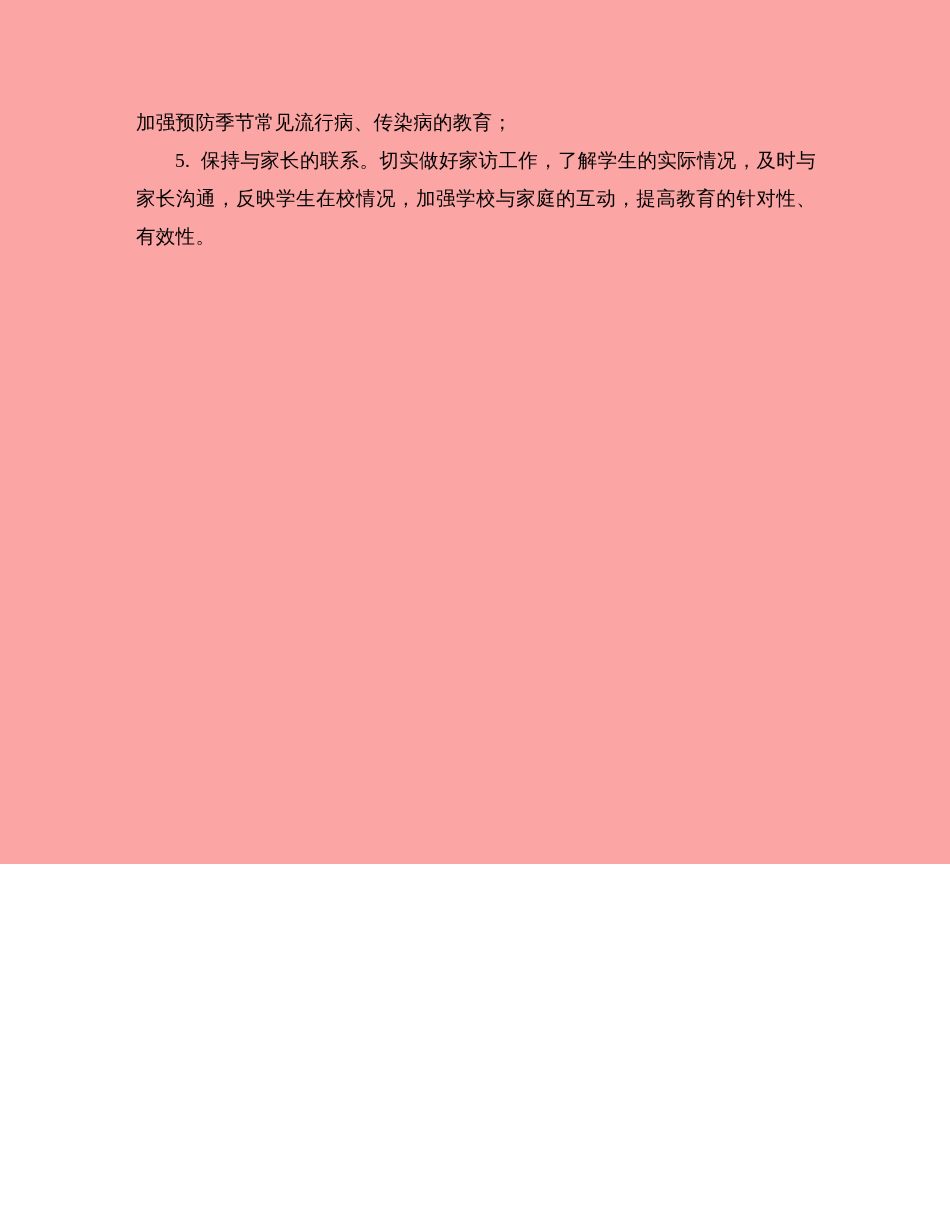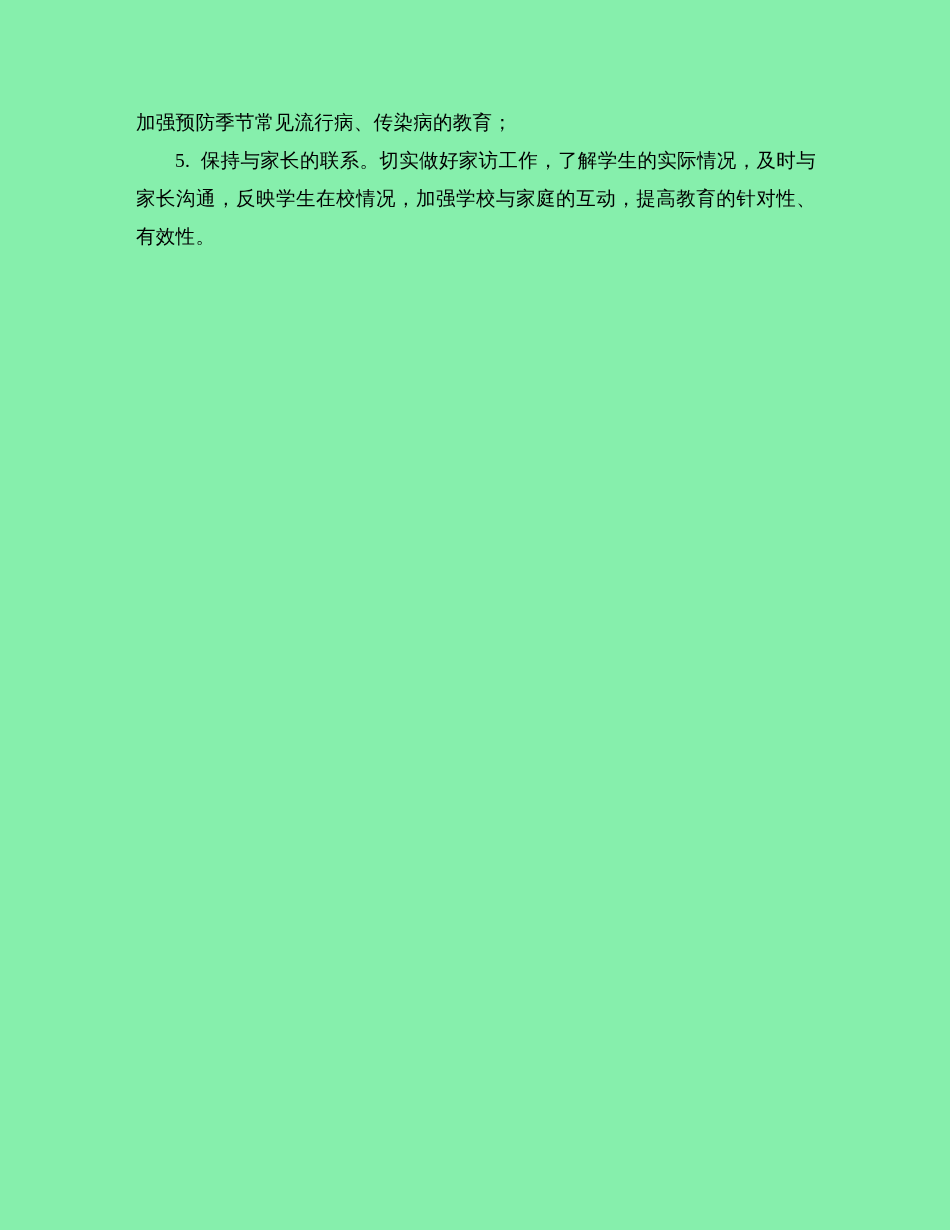--- a/index.html
+++ b/index.html
@@ -10,22 +10,22 @@
   body {
     width: 950px;
     height: 1230px;
     font-family: "Liberation Serif", "DejaVu Serif", serif;
     color: #000000;
     overflow: hidden;
   }
   .page {
     position: relative;
     width: 950px;
-    height: 1230px;
-    background: #86efac;
+    height: 864px;
+    background: #fca5a5;
     box-sizing: border-box;
   }
   .content {
     position: absolute;
     left: 136px;
     top: 104px;
     width: 680px;
   }
   .para {
     font-size: 19.5px;

